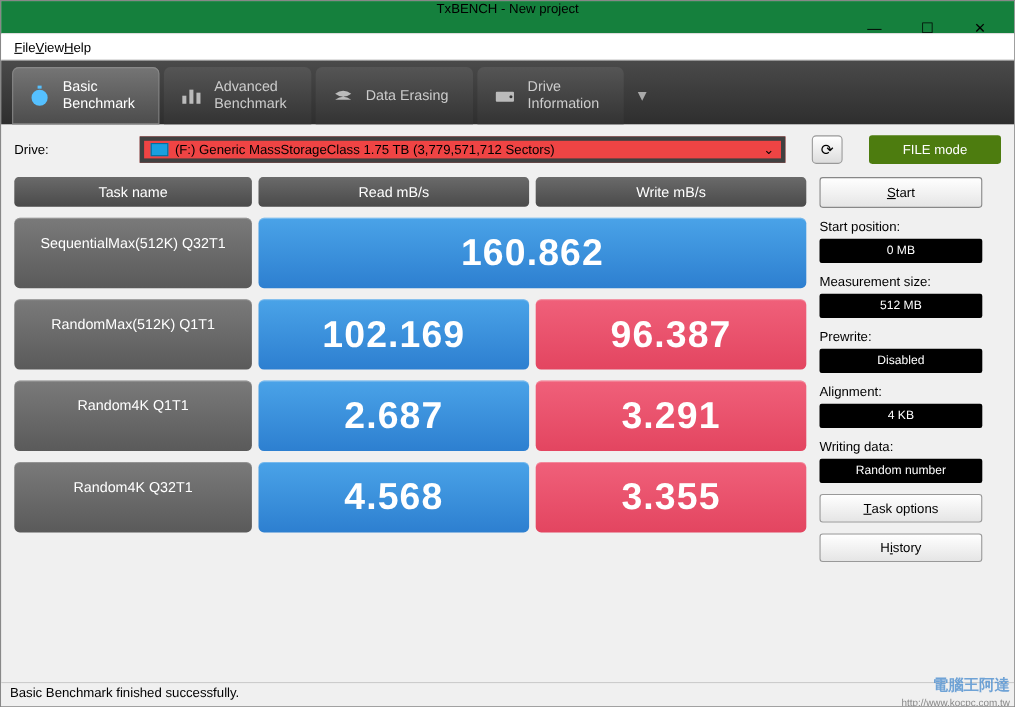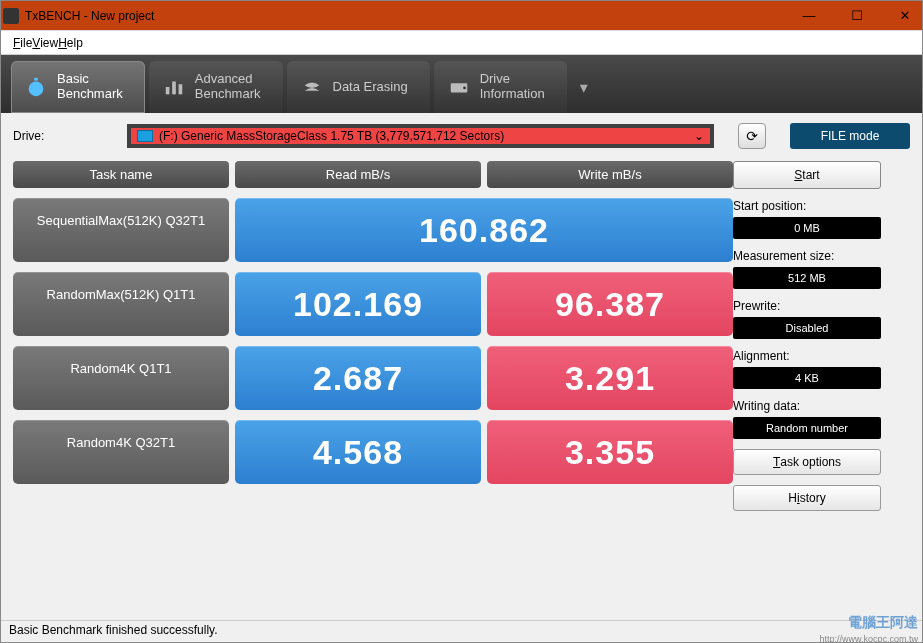--- a/index.html
+++ b/index.html
@@ -1,37 +1,37 @@
 <!DOCTYPE html>
 <html><head>
 <meta charset="utf-8">
 <style>
 * { box-sizing: border-box; margin: 0; padding: 0; font-family: "Segoe UI", Tahoma, sans-serif; }
 body { width: 923px; height: 643px; background: #f0f0f0; overflow: hidden; border: 1px solid #888; position: relative; }
-.titlebar { height: 30px; background: #c2410c; display: flex; align-items: center; padding: 0 2px; border-bottom: 1px solid #ddd; }
+.titlebar { height: 30px; background: #15803d; display: flex; align-items: center; padding: 0 16px; border-bottom: 1px solid #ddd; flex-direction: column; }
 .titlebar .icon { width: 16px; height: 16px; background: #333; border-radius: 2px; margin-right: 6px; }
 .titlebar .title { font-size: 12px; color: #000; }
 .winbtns { margin-left: auto; display: flex; gap: 18px; }
 .winbtn { width: 30px; height: 20px; display: flex; align-items: center; justify-content: center; font-size: 13px; cursor: pointer; }
 .menubar { height: 24px; background: #fff; display: flex; align-items: center; padding: 0 12px; border-bottom: 1px solid #ccc; }
 .menuitem { font-size: 12px; cursor: pointer; }
 .menuitem u { text-decoration: underline; }
 .tabbar { height: 58px; background: linear-gradient(#4a4a4a,#2e2e2e); display: flex; align-items: stretch; padding: 6px 10px 0 10px; gap: 4px; }
 .tab { flex: 0 0 auto; display: flex; align-items: center; gap: 10px; padding: 6px 22px 6px 14px; color: #ccc; font-size: 13px; border-top-left-radius: 6px; border-top-right-radius: 6px; cursor: pointer; background: linear-gradient(#555,#333); position: relative; line-height: 1.15; }
 .tab.active { background: linear-gradient(#757575,#4c4c4c); color: #fff; box-shadow: inset 0 0 0 1px #888; }
 .tab svg { width: 22px; height: 22px; fill: #bbb; }
 .tab.active svg { fill: #55c0ff; }
 .tabdrop { width: 26px; display: flex; align-items: center; justify-content: center; color: #aaa; cursor: pointer; }
 .drivebar { padding: 10px 12px 4px 12px; display: flex; align-items: center; gap: 24px; }
 .drivelabel { font-size: 12px; width: 90px; }
 .drivesel { flex: 1; height: 24px; border: 4px solid #404040; background: #ef4444; font-size: 12px; padding: 0 6px; display:flex; align-items:center; gap:6px; cursor:pointer; justify-content:space-between; }
 .drivesel .dicon { width:16px; height:12px; background:#1a9fe0; border:1px solid #0070a0; }
 .refreshbtn { width: 28px; height: 26px; border: 1px solid #999; border-radius: 4px; background: linear-gradient(#fff,#ddd); display:flex; align-items:center; justify-content:center; cursor:pointer; font-size:14px; }
-.filemode { width: 120px; height: 26px; background: #0c4a6e; color: #fff; font-size: 12px; display: flex; align-items: center; justify-content: center; border-radius: 3px; cursor:pointer; }
-.content { display: flex; padding: 8px 12px 0 12px; }
+.filemode { width: 120px; height: 26px; background: #4d7c0f; color: #fff; font-size: 12px; display: flex; align-items: center; justify-content: center; border-radius: 3px; cursor:pointer; }
+.content { display: flex; padding: 8px 12px 0 12px; gap: 12px; }
 .results { width: 720px; }
 .header-row { display: flex; gap: 6px; margin-bottom: 10px; }
 .hdrcell { flex: 1; background: linear-gradient(#6a6a6a,#4a4a4a); color: #fff; font-size: 13px; text-align: center; padding: 6px 0; border-radius: 4px; }
 .hdrcell:first-child { flex: 0 0 216px; }
 .row { display: flex; gap: 6px; margin-bottom: 10px; }
 .tname { flex: 0 0 216px; background: linear-gradient(#7a7a7a,#5a5a5a); color: #fff; font-size: 13px; border-radius: 5px; display: flex; flex-direction: row; justify-content: center; padding: 15px 14px; line-height: 1.25; box-shadow: inset 0 1px 0 rgba(255,255,255,.2);}
 .readcell, .writecell { flex: 1; border-radius: 5px; color: #fff; font-size: 34px; font-weight: bold; font-family: "Arial Black", Arial, sans-serif; display: flex; align-items: center; justify-content: center; letter-spacing: 1px; height: 64px; box-shadow: inset 0 1px 0 rgba(255,255,255,.25);}
 .readcell { background: linear-gradient(#4aa3e8,#2d7fd0); }
 .writecell { background: linear-gradient(#f0607a,#e34560); }
 .sidebar { width: 148px; display: flex; flex-direction: column; gap: 4px; }

